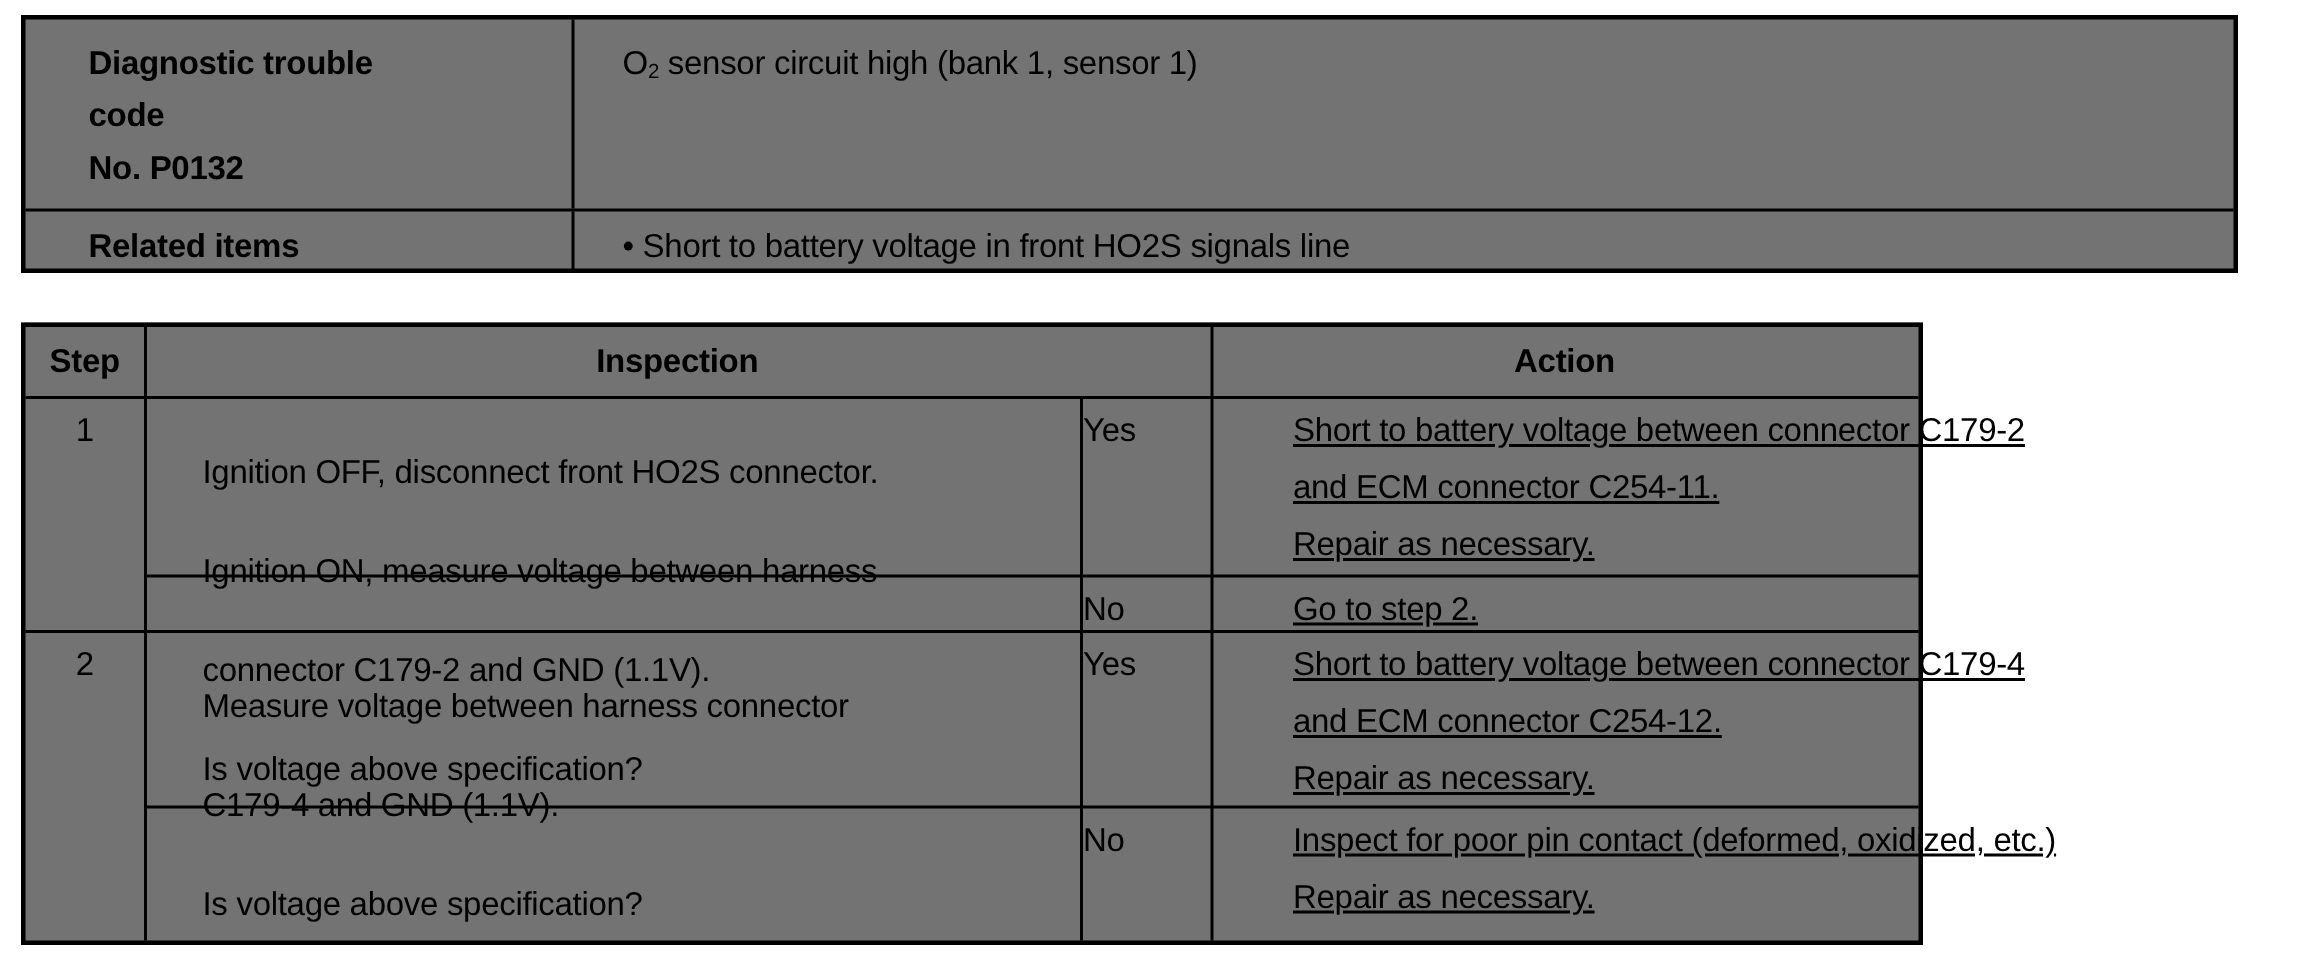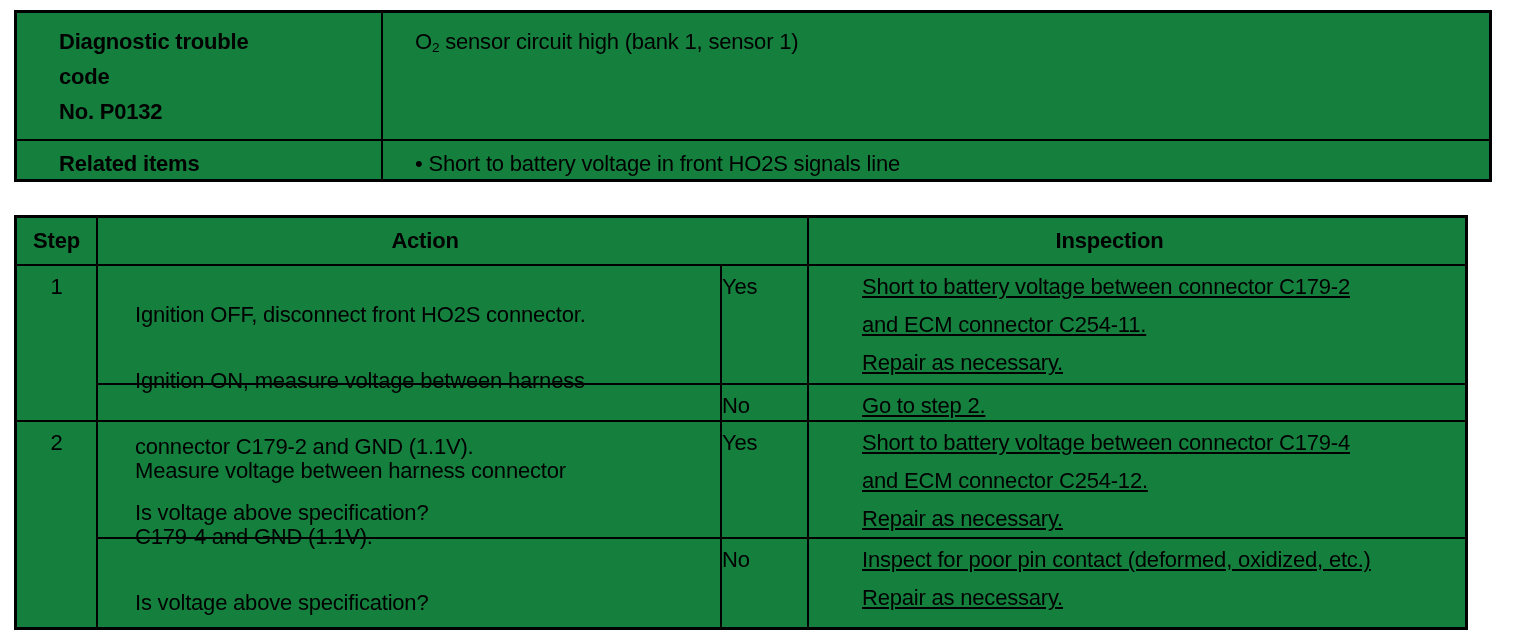--- a/index.html
+++ b/index.html
@@ -15,21 +15,21 @@
     font-family: "Liberation Sans", "DejaVu Sans", sans-serif;
     color: #000000;
     -webkit-font-smoothing: none;
   }
 
   
   .tbl {
     position: absolute;
     box-sizing: border-box;
     border: 3px solid #000;
-    background: #15803d;
+    background: #737373;
   }
 
   
   #summary-table {
     left: 14px;
     top: 10px;
     width: 1478px;
     height: 172px;
   }
   .sum-row {
@@ -64,21 +64,21 @@
     letter-spacing: -0.2px;
   }
   #summary-row-related .sum-value { padding-top: 5px; }
   .sum-label .ln { display: block; }
   sub { font-size: 0.62em; vertical-align: baseline; position: relative; top: 3px; }
 
   
   #procedure-table {
     left: 14px;
     top: 215px;
-    width: 1454px;
+    width: 1268px;
     height: 415px;
   }
 
   
   .vrule {
     position: absolute;
     background: #000;
     width: 2px;
   }
   #vrule-step   { left: 79px;  top: 0;    bottom: 0; }
@@ -199,22 +199,22 @@
   <div class="vrule" id="vrule-step"></div>
   <div class="vrule" id="vrule-yesno"></div>
   <div class="vrule" id="vrule-action"></div>
   <div class="hrule" id="hrule-header"></div>
   <div class="hrule" id="hrule-r1"></div>
   <div class="hrule" id="hrule-step2"></div>
   <div class="hrule" id="hrule-r2"></div>
 
   <div id="proc-header">
     <div class="hcell" id="header-step">Step</div>
+    <div class="hcell" id="header-inspection">Inspection</div>
     <div class="hcell" id="header-action">Action</div>
-    <div class="hcell" id="header-inspection">Inspection</div>
   </div>
 
   <div class="step-num" id="step-num-1">1</div>
 
   <div class="inspection-cell" id="inspection-1">
     <span class="ln">Ignition OFF, disconnect front HO2S connector.</span>
     <span class="ln">Ignition ON, measure voltage between harness</span>
     <span class="ln">connector C179-2 and GND (1.1V).</span>
     <span class="ln">Is voltage above specification?</span>
   </div>

